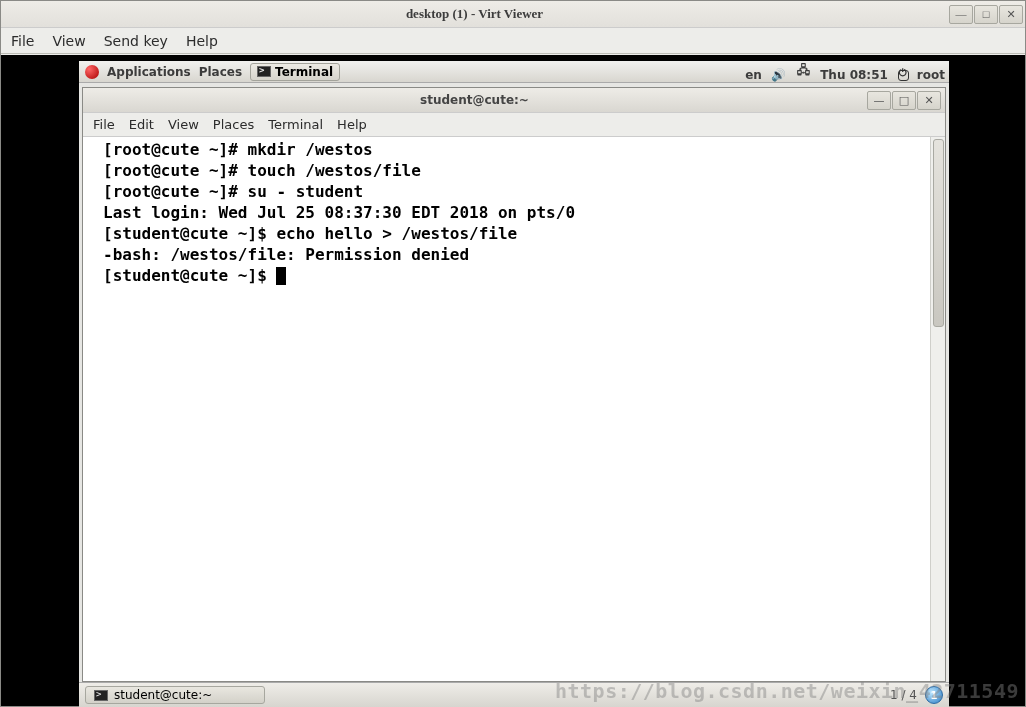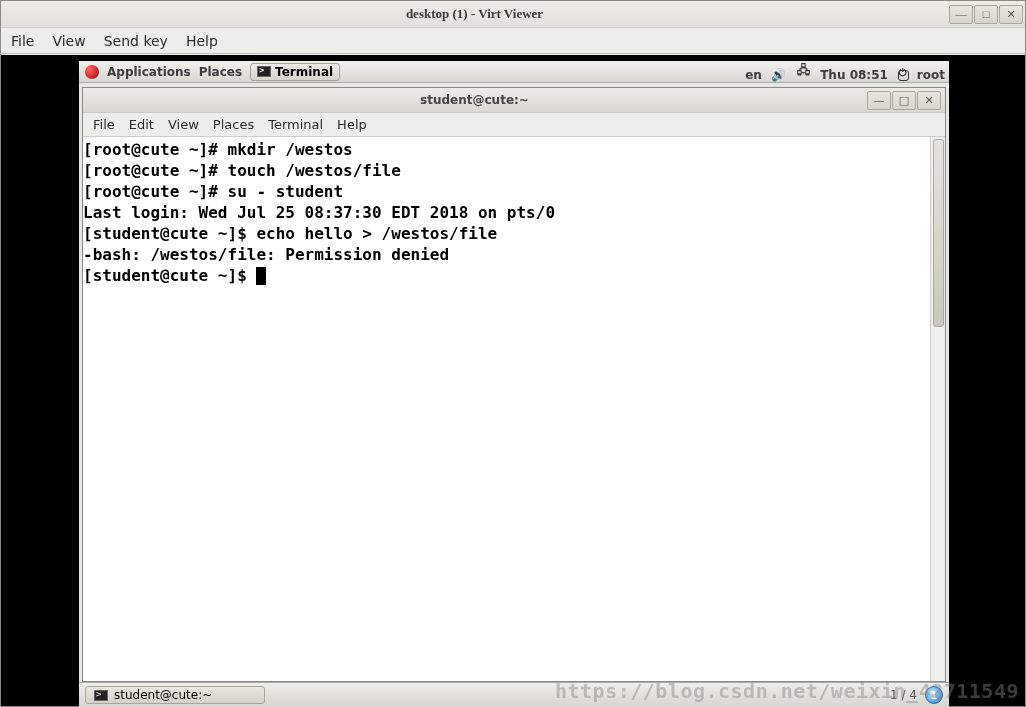--- a/index.html
+++ b/index.html
@@ -118,21 +118,21 @@
 }
 .term-menubar span{color:#2c2c2c;cursor:pointer;}
 .term-body {
   flex:1;
   background:#fff;
   position:relative;
   display:flex;
 }
 .term-text {
   flex:1;
-  padding: 2px 0;
+  padding: 2px 20px;
   font-family: "DejaVu Sans Mono","Liberation Mono",monospace;
   font-size: 16px;
   line-height: 21px;
   color:#000;
   white-space: pre;
   font-weight:bold;
 }
 .term-scrollbar {
   width:15px;
   background:#efefec;

